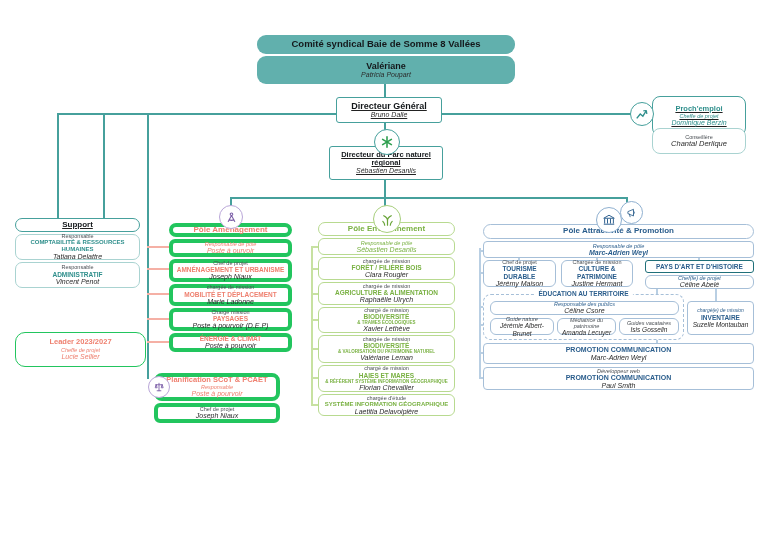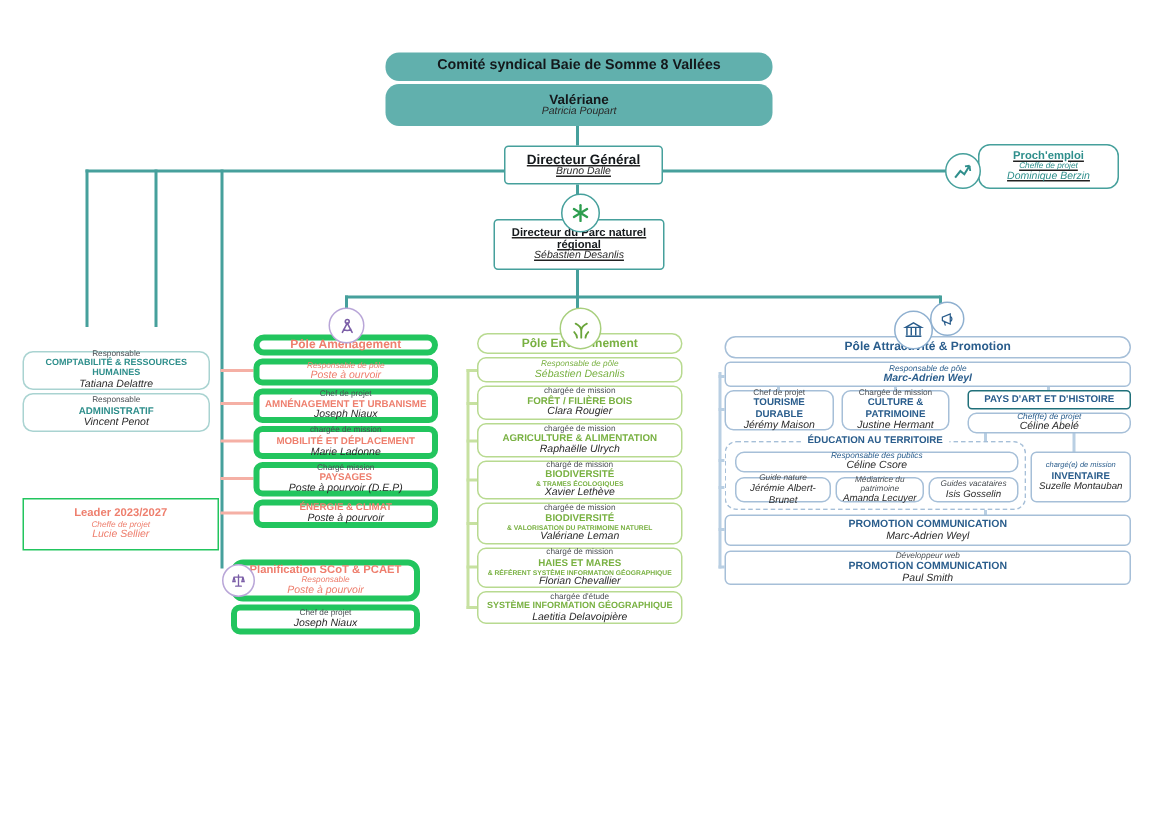--- a/index.html
+++ b/index.html
@@ -91,24 +91,28 @@
   <div class="box fill-teal" style="left:257px;top:56px;width:258px;height:28px">
     <div class="t-med">Valériane</div>
     <div class="name">Patricia Poupart</div>
   </div>
 
   <div class="box bt" style="left:336px;top:97px;width:106px;height:26px;border-radius:3px">
     <div class="t-med">Directeur Général</div>
     <div class="name">Bruno Dalle</div>
   </div>
 
-  <div class="box bt" style="left:652px;top:96px;width:94px;height:30px;border-radius:8px">
+  <div class="box bt" style="left:652px;top:96px;width:94px;height:40px;border-radius:8px">
     <div class="unit c-tea" style="font-size:7.5px">Proch'emploi</div>
     <div class="role it c-tea">Cheffe de projet</div>
     <div class="name c-tea">Dominique Berzin</div>
+  </div>
+  <div class="box btl" style="left:652px;top:128px;width:94px;height:26px;border-radius:8px">
+    <div class="role">Conseillère</div>
+    <div class="name" style="font-size:7.5px">Chantal Derlique</div>
   </div>
   <div class="circ" style="left:630px;top:102px;width:22px;height:22px;border:1.5px solid #46a09c">
     <svg width="14" height="14" viewBox="0 0 16 16">
         <path d="M2 13 L6 8 L9 10.5 L13 4" fill="none" stroke="#2f8f8c" stroke-width="1.6"></path>
         <path d="M13 4 L13.5 8 M13 4 L9.5 4.5" fill="none" stroke="#2f8f8c" stroke-width="1.4"></path>
       </svg>
   </div>
 
   <div class="box bt" style="left:329px;top:146px;width:114px;height:34px;border-radius:3px">
     <div class="t-sm">Directeur du Parc naturel régional</div>
@@ -117,32 +121,35 @@
   <div class="circ" style="left:374px;top:129px;width:24px;height:24px;border:1.5px solid #46a09c">
     <svg width="14" height="14" viewBox="0 0 16 16">
         <g stroke="#2e9e4f" stroke-width="1.8" stroke-linecap="round">
           <path d="M8 2 V14"></path>
           <path d="M3 5 L13 11"></path>
           <path d="M13 5 L3 11"></path>
         </g>
       </svg>
   </div>
 
+  <div class="box bt" style="left:15px;top:218px;width:125px;height:14px;border-radius:7px;border-width:1.2px">
+    <div style="font-size:8px;font-weight:bold;color:#14181b">Support</div>
+  </div>
   <div class="box btl" style="left:15px;top:234px;width:125px;height:26px;border-radius:7px">
     <div class="role">Responsable</div>
     <div class="unit c-tea" style="font-size:6px">COMPTABILITÉ &amp; RESSOURCES HUMAINES</div>
     <div class="name">Tatiana Delattre</div>
   </div>
   <div class="box btl" style="left:15px;top:262px;width:125px;height:26px;border-radius:7px">
     <div class="role">Responsable</div>
     <div class="unit c-tea">ADMINISTRATIF</div>
     <div class="name">Vincent Penot</div>
   </div>
 
-  <div class="box bs" style="left:15px;top:332px;width:131px;height:35px;border-radius:0;border-width:1.2px">
+  <div class="box bs" style="left:15px;top:332px;width:131px;height:35px;border-radius:10px;border-width:1.2px">
     <div class="c-sal bold" style="font-size:7.5px">Leader 2023/2027</div>
     <div class="role it c-sal">Cheffe de projet</div>
     <div class="name c-sal">Lucie Sellier</div>
   </div>
 
   <div class="box bs" style="left:169px;top:223px;width:123px;height:14px;border-radius:7px">
     <div class="c-sal bold" style="font-size:8px">Pôle Aménagement</div>
   </div>
   <div class="circ" style="left:219px;top:205px;width:22px;height:22px;border:1.3px solid #b9a6d8">
     <svg width="13" height="13" viewBox="0 0 16 16">

